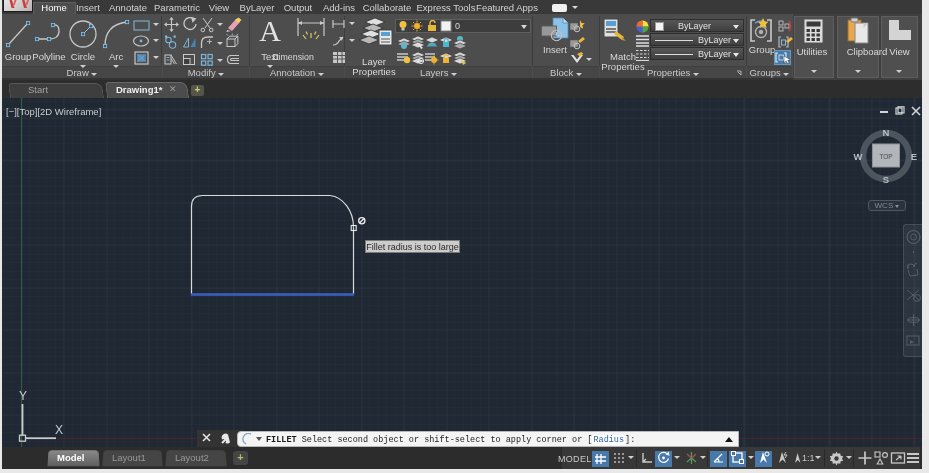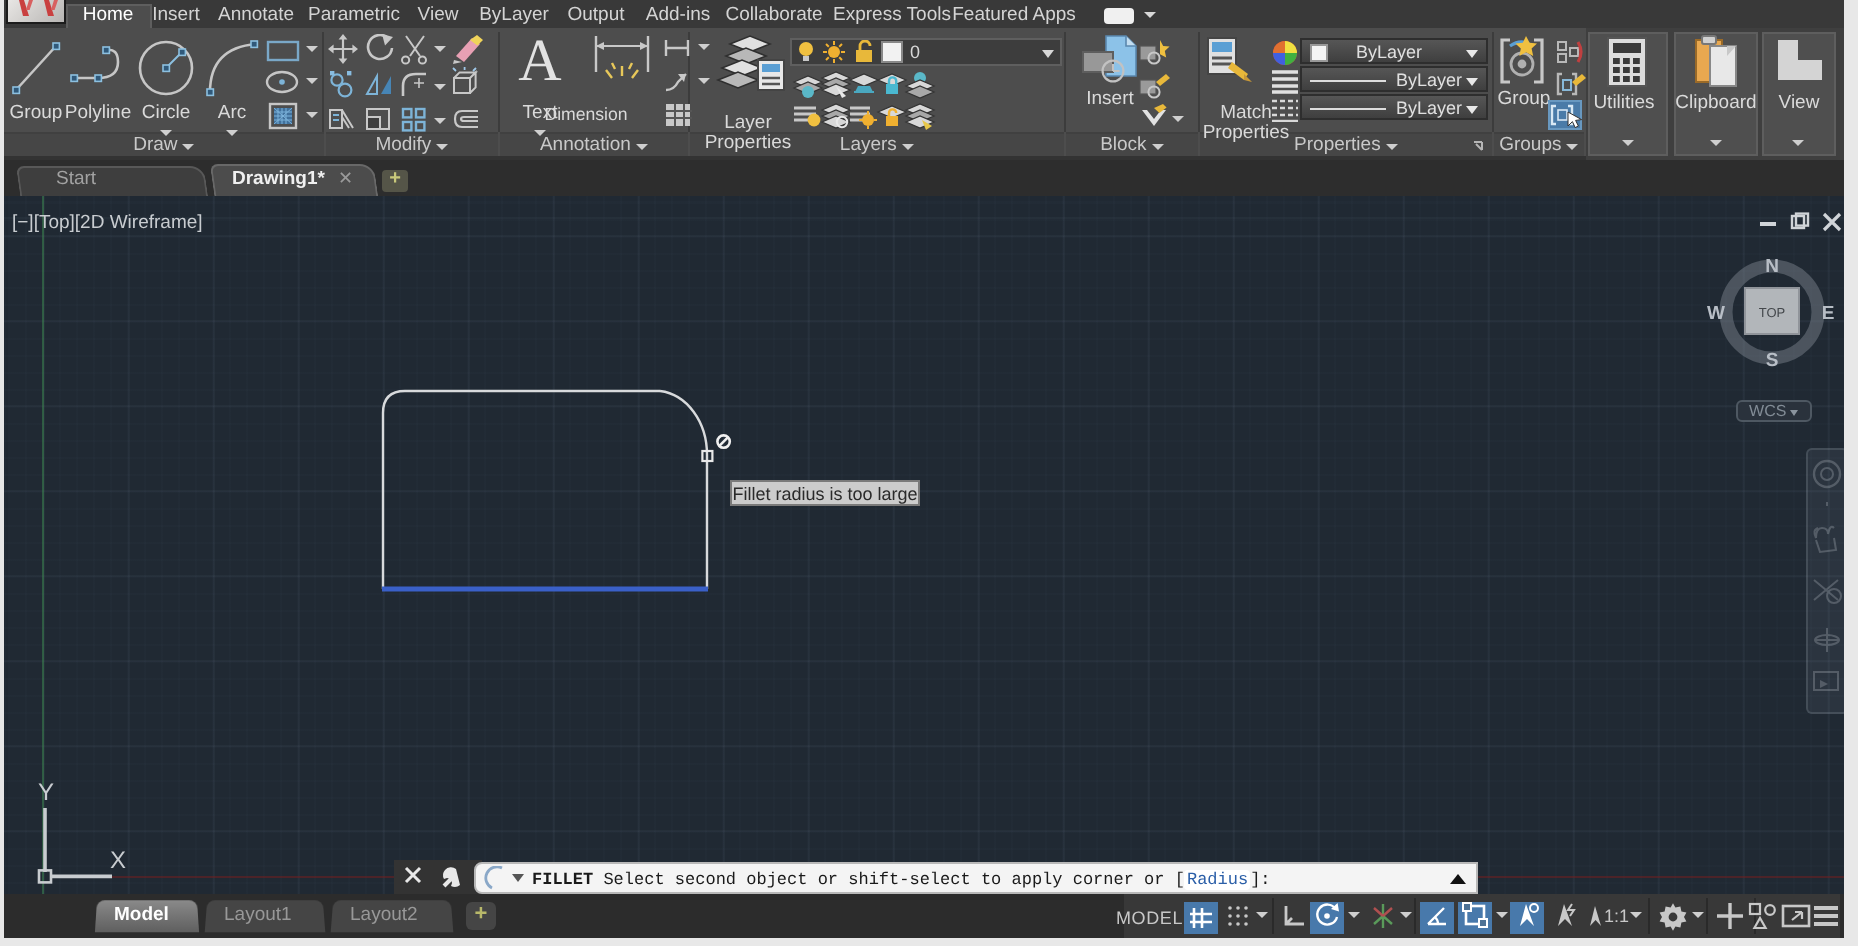--- a/index.html
+++ b/index.html
@@ -411,21 +411,21 @@
     </g>
   </svg>
 <div class="a blabel" style="left:794px;top:47px;width:36px">Utilities</div>
 <div class="a caretS" style="left:811px;top:70px"></div>
 <svg class="a" width="24" height="27" style="left:847px;top:17px">
     <rect x="1" y="3" width="13" height="21" fill="#e8a850" stroke="#9a6a28"></rect>
     <rect x="4" y="1" width="7" height="4" rx="1" fill="#d0d0d0" stroke="#777"></rect>
     <path d="M8 6 H21 V26 H8Z" fill="#e8e8e8" stroke="#888"></path>
     <path d="M16.5 6 H21 l-4.5 5Z" fill="#c8c8c8"></path>
   </svg>
-<div class="a blabel" style="left:837px;top:47px;width:42px">Clipboard</div>
+<div class="a blabel" style="left:837px;top:47px;width:60px">Clipboard</div>
 <div class="a caretS" style="left:855px;top:70px"></div>
 <svg class="a" width="26" height="24" style="left:887px;top:18px">
     <path d="M2 2 H12 V12 H24 V22 H2Z" fill="#d4d4d4"></path>
   </svg>
 <div class="a blabel" style="left:881px;top:47px;width:37px">View</div>
 <div class="a caretS" style="left:896px;top:70px"></div>
 
 <div class="a" id="filetabs"></div>
 <div class="a" style="left:9px;top:83px;width:94px;height:15px;background:#3e3e3e;border:1px solid #585858;border-bottom:none;border-radius:4px 7px 0 0;transform:skewX(8deg)"></div>
 <div class="a" style="left:28px;top:84px;color:#a2a2a2;font-size:9.5px">Start</div>

